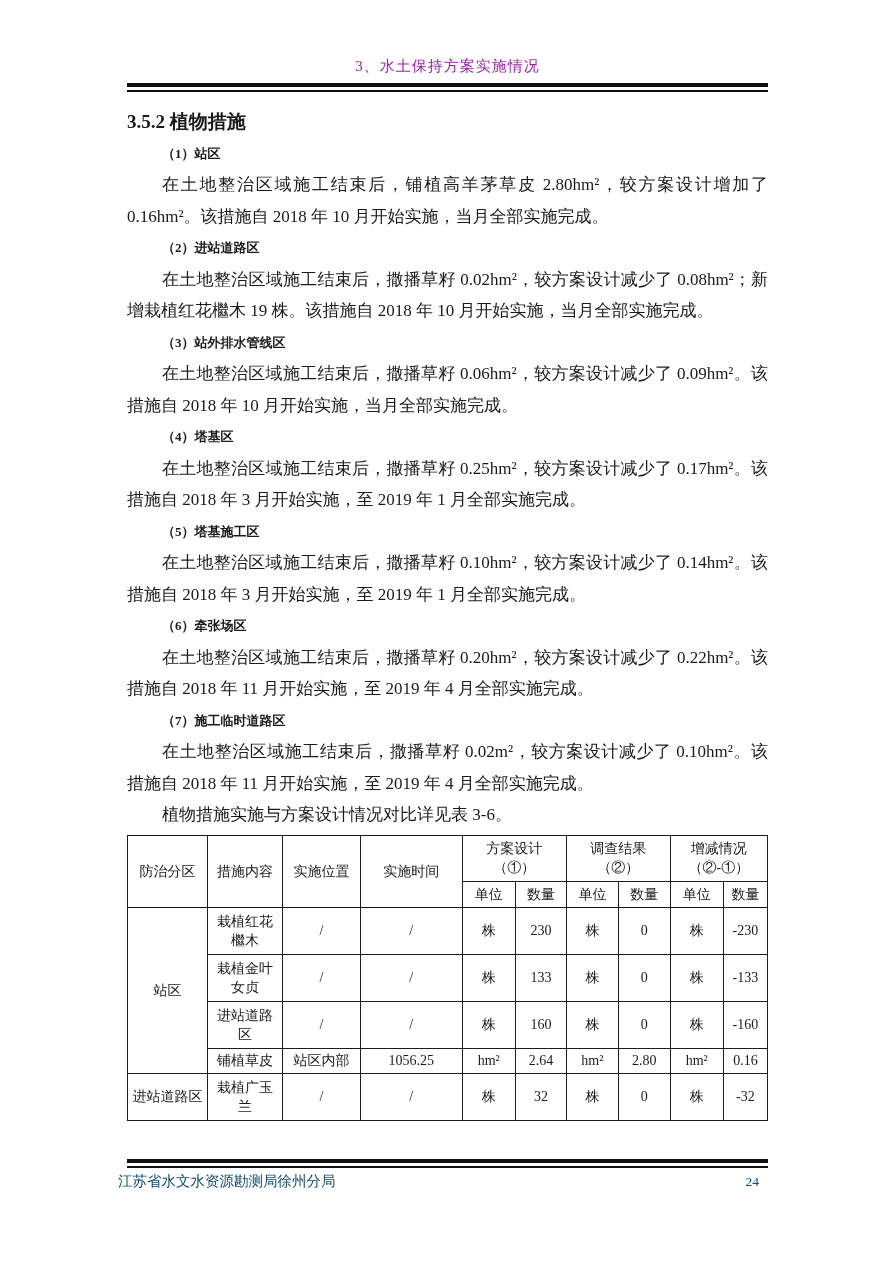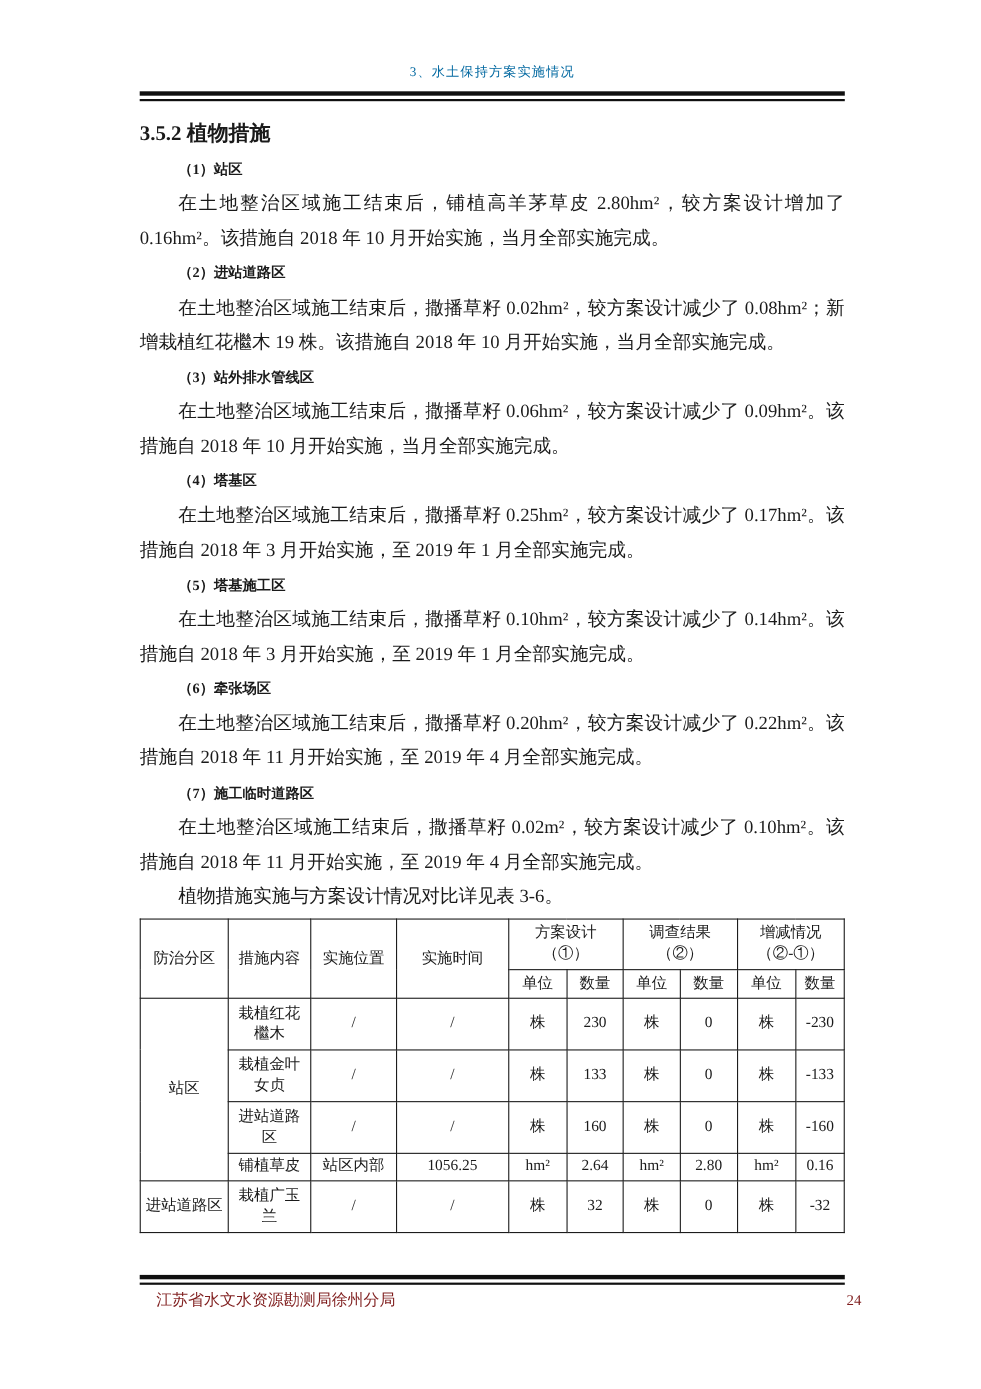--- a/index.html
+++ b/index.html
@@ -9,21 +9,21 @@
     font-family: "Liberation Serif", "DejaVu Serif", serif;
     color: #1a1a1a;
     position: relative;
     overflow: hidden;
   }
   .page { position: absolute; inset: 0; }
 
   
   .page-header {
     position: absolute; top: 57px; left: 127px; width: 641px;
-    text-align: center; font-size: 12px; color: #0369a1;
+    text-align: center; font-size: 15px; color: #a21caf;
     letter-spacing: 1px;
   }
   .double-rule {
     position: absolute; left: 127px; width: 641px;
     height: 3px;
     border-top: 4px solid #101010;
     border-bottom: 2px solid #101010;
   }
   .header-rule { top: 83px; }
   .footer-rule { top: 1159px; }
@@ -61,23 +61,23 @@
   }
   table.results thead th { font-weight: normal; }
   .group-hdr { white-space: pre-line; }
   tr.hdr1 th { height: 43px; }
   tr.hdr2 th { height: 23px; }
   tr.tall td { height: 44px; }
   tr.short td { height: 22px; }
 
   
   .page-footer {
-    position: absolute; top: 1172px; left: 142px; width: 641px;
+    position: absolute; top: 1172px; left: 118px; width: 641px;
     display: flex; justify-content: space-between; align-items: baseline;
-    color: #7f1d1d;
+    color: #0c4a6e;
   }
   .footer-org { font-size: 14.5px; }
   .page-number { font-size: 13.5px; }
 </style>
 </head>
 <body>
 
 <div class="page">
 
   <div class="page-header">

